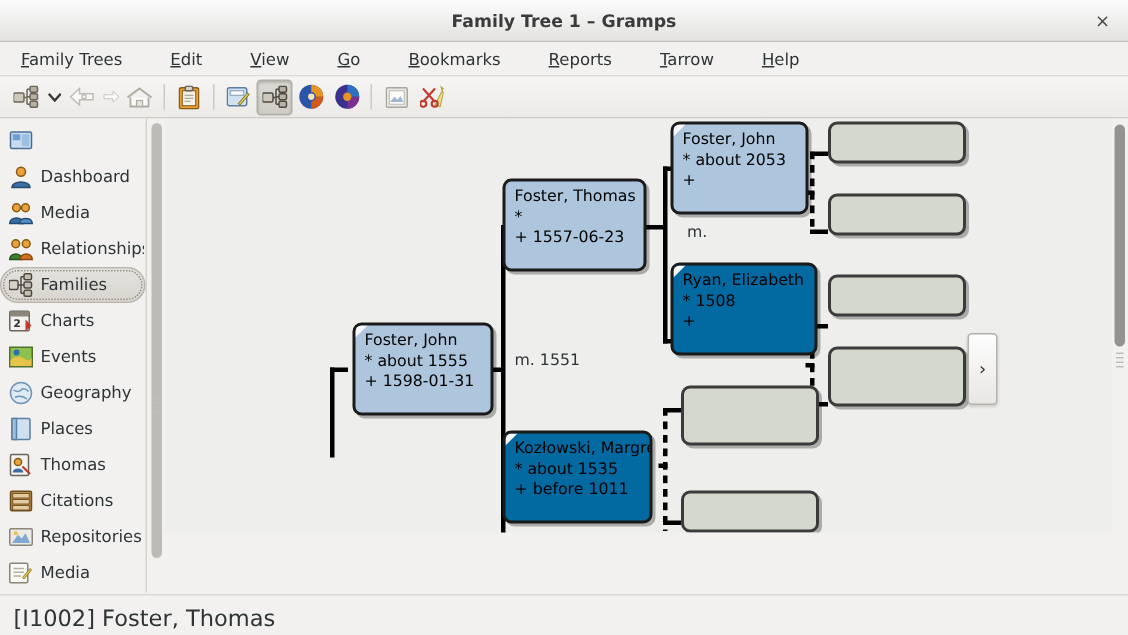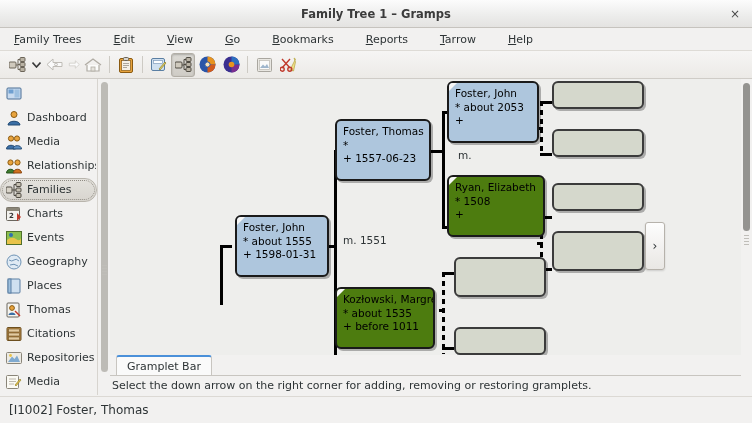--- a/index.html
+++ b/index.html
@@ -92,21 +92,21 @@
     background:#eeeeec; overflow:hidden;
   }
 
   .pbox {
     position:absolute; border:2px solid #1a1a1a; border-radius:6px;
     box-shadow:2px 2px 0 rgba(0,0,0,.28);
     padding:4px 5px 0 6px; overflow:hidden;
   }
   .pbox .ln { font-size:10.5px; line-height:13.5px; white-space:nowrap; color:#000; }
   .pbox.male   { background:#aec6dd; }
-  .pbox.female { background:#4d7c0f; }
+  .pbox.female { background:#0369a1; }
   .pbox.empty  { background:#d5d8cc; border:2px solid #3b3b3b; }
   .fold {
     position:absolute; left:0; top:0; width:0; height:0;
     border-top:8px solid #f7f7f7; border-right:8px solid transparent;
   }
 
   .vline, .hline { position:absolute; background:#000; }
   .vline { width:3px; }
   .hline { height:3px; }
 
@@ -152,21 +152,21 @@
   .gbody {
     position:absolute; left:0; top:20px; width:631px; height:20px;
     border-top:1px solid #c8c5c0; background:#f2f1f0;
     font-size:11px; padding:3px 0 0 2px; color:#2e3436;
   }
 
   
   .statusbar {
     position:absolute; left:0; top:396px; width:752px; height:27px;
     background:#f2f1f0; border-top:1px solid #dcd9d4;
-    font-size:12px; padding:6px 0 0 9px; color:#2e3436;
+    font-size:15px; padding:6px 0 0 9px; color:#2e3436;
   }
 </style>
 </head>
 <body>
 
 <div id="app">
 
   <div class="titlebar">
     <div class="title">Family Tree 1 – Gramps</div>
     <div class="close">×</div>
@@ -476,20 +476,16 @@
   <div class="rscroll">
     <div class="rthumb"></div>
     <div class="grip" style="left:3px; top:156px;">
       <i></i>
         <i></i>
         <i></i>
         <i></i>
     </div>
   </div>
 
-  <div class="gramplet">
-    <div class="gtab">Gramplet Bar</div>
-    <div class="gbody">Select the down arrow on the right corner for adding, removing or restoring gramplets.</div>
-  </div>
 
   <div class="statusbar">[I1002] Foster, Thomas</div>
 
 </div>
 
 </body></html>

